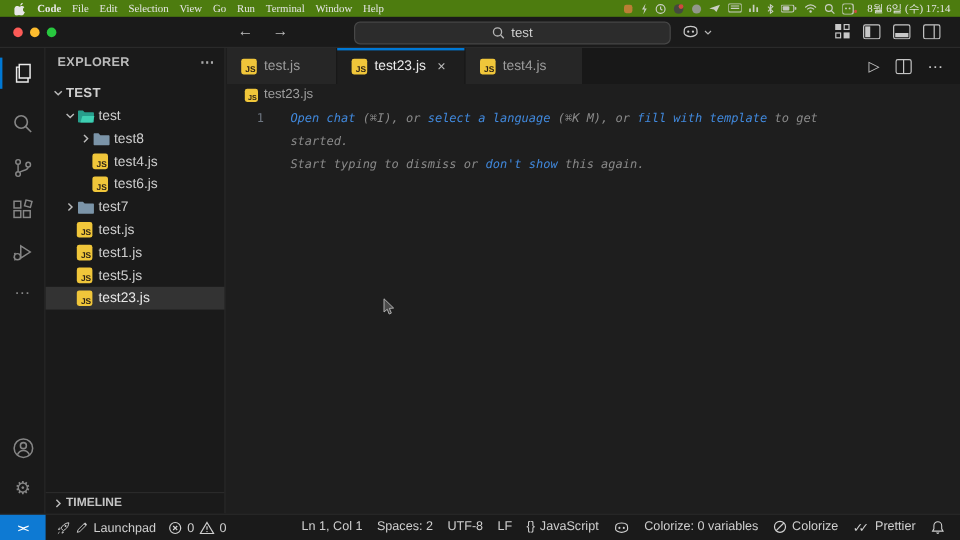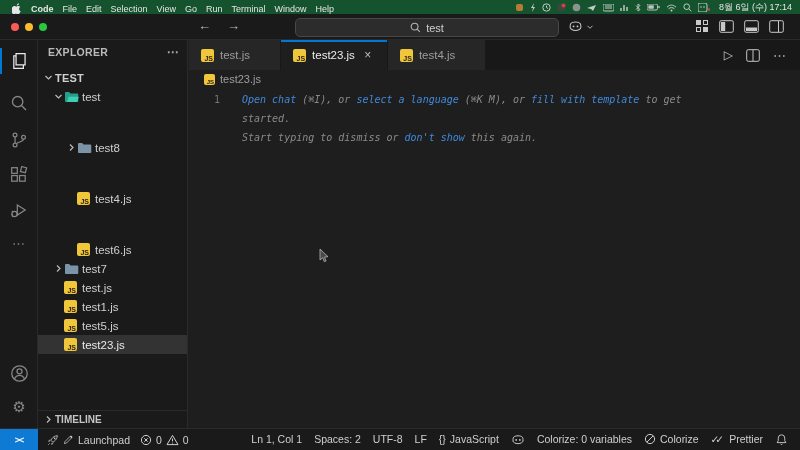--- a/index.html
+++ b/index.html
@@ -1,22 +1,22 @@
 <!DOCTYPE html>
 <html><head>
 <meta charset="utf-8">
 <style>
   * { box-sizing: border-box; margin: 0; padding: 0; }
   html,body { width:800px; height:450px; overflow:hidden; }
   body { font-family:"Liberation Sans",sans-serif; background:#1e1e1e; color:#ccc; position:relative; }
   svg { display:block; }
 
   
-  .menubar { position:absolute; top:0; left:0; width:800px; height:14px; background:#14532d;
-             display:flex; align-items:flex-end; font-size:9px; color:#e6e6e6; z-index:5; }
+  .menubar { position:absolute; top:0; left:0; width:800px; height:14px; background:#4d7c0f;
+             display:flex; align-items:center; font-size:9px; color:#e6e6e6; z-index:5;font-family:Liberation Serif, serif; }
   .menubar .apple { margin:0 10px 0 12px; display:flex; align-items:center; }
   .menubar .menu { margin-right:9px; white-space:nowrap; }
   .menubar .menu.app { font-weight:bold; }
   .menubar .mb-right { margin-left:auto; display:flex; align-items:center; gap:6px; padding-right:8px; }
   .mb-ic { display:flex; align-items:center; opacity:.9; }
   .menubar .clock { margin-left:3px; white-space:nowrap; font-size:9px; }
 
   
   .titlebar { position:absolute; top:14px; left:0; width:800px; height:26px; background:#1a1a1a;
               border-bottom:1px solid #2a2a2a; }
@@ -42,21 +42,21 @@
              border-right:1px solid #2a2a2a; font-size:11.5px; }
   .sb-header { height:24px; display:flex; align-items:center; padding:0 8px 0 10px; color:#bbb; font-size:10.5px; letter-spacing:.3px;font-weight:bold; }
   .sb-header .more { margin-left:auto; font-size:12px; color:#aaa; }
   .tree { position:absolute; top:28px; left:0; right:0; }
   .trow { height:19px; display:flex; align-items:center; color:#cfcfcf; padding-left:4px; }
   .trow.sel { background:#333333; color:#e8e8e8; }
   .trow .chev { width:12px; display:flex; justify-content:center; }
   .trow .ficon { width:17px; display:flex; align-items:center; }
   .trow .lbl { margin-left:1px; white-space:nowrap; }
   .trow.root .lbl { font-weight:bold; font-size:11px; letter-spacing:.2px; }
-  .lvl1 { padding-left:14px; } .lvl2 { padding-left:27px;margin-top:32px; }
+  .lvl1 { padding-left:14px; } .lvl2 { padding-left:27px; }
   .timeline { position:absolute; bottom:0; left:0; right:0; height:18px; border-top:1px solid #2a2a2a;
               display:flex; align-items:center; padding-left:6px; }
   .timeline .lbl { font-weight:bold; font-size:10px; color:#c5c5c5; margin-left:2px; }
 
   .jsicon { width:13px; height:13px; background:#f0c63a; border-radius:2px; color:#2b2115; font-weight:bold;
             font-size:7px; display:flex; align-items:flex-end; justify-content:flex-end; padding:0 1px;
             font-family:"Liberation Sans",sans-serif; flex:none; }
 
   
   .editorarea { position:absolute; top:40px; left:189px; width:611px; height:388px; background:#1e1e1e; }

